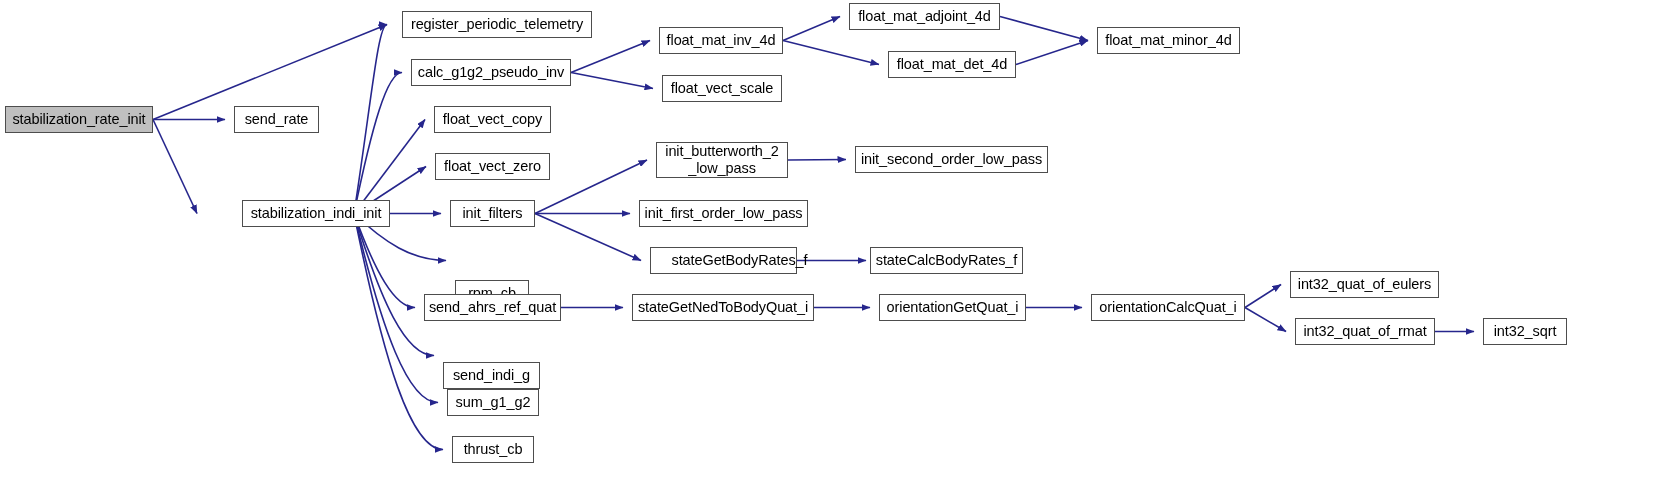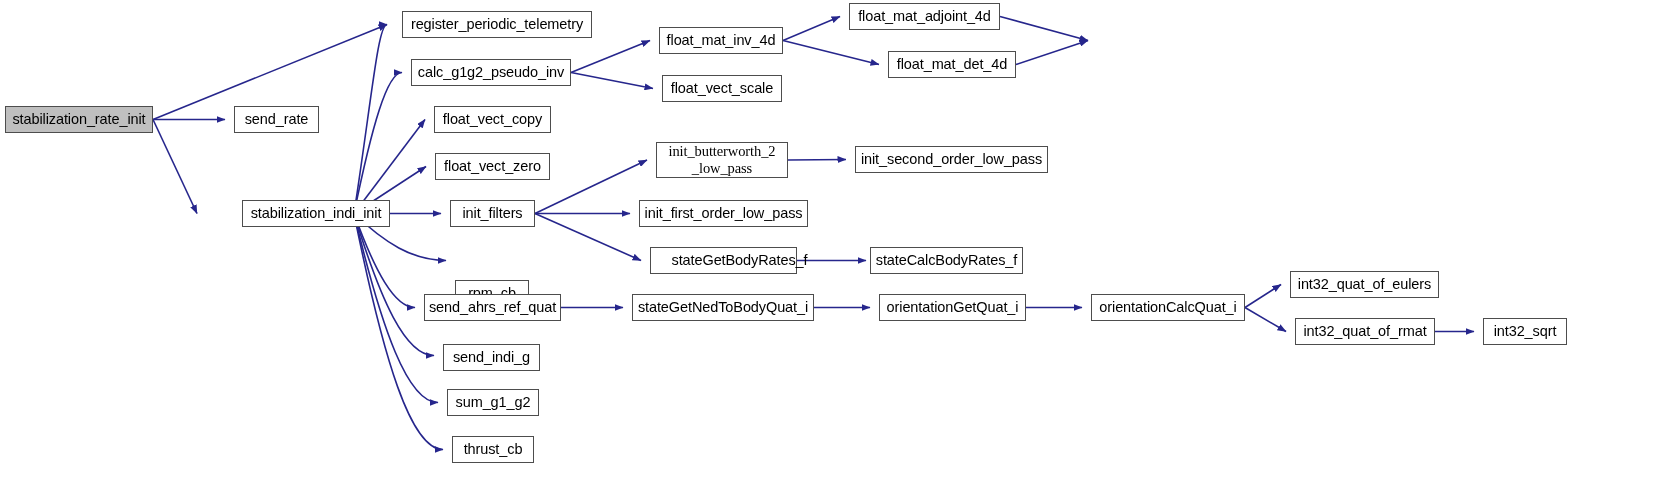--- a/index.html
+++ b/index.html
@@ -87,34 +87,35 @@
       <path d="M1435,331.5 L1474,331.5" fill="none" stroke="#26268c" stroke-width="1.6" marker-end="url(#ah)"></path>
     </svg>
 <div class="node root" style="left: 5px; top: 106px; width: 148px; height: 27px;">stabilization_rate_init</div>
     <div class="node" style="left: 396px; top: 11px; width: 190px; height: 27px; margin-left: 6px;">register_periodic_telemetry</div>
     <div class="node" style="left: 234px; top: 106px; width: 85px; height: 27px;">send_rate</div>
     <div class="node" style="left: 411px; top: 59px; width: 160px; height: 27px;">calc_g1g2_pseudo_inv</div>
     <div class="node" style="left: 659px; top: 27px; width: 124px; height: 27px;">float_mat_inv_4d</div>
     <div class="node" style="left: 662px; top: 75px; width: 120px; height: 27px;">float_vect_scale</div>
     <div class="node" style="left: 849px; top: 3px; width: 151px; height: 27px;">float_mat_adjoint_4d</div>
     <div class="node" style="left: 888px; top: 51px; width: 128px; height: 27px;">float_mat_det_4d</div>
+    <div class="node" style="left: 1097px; top: 27px; width: 143px; height: 27px;">float_mat_minor_4d</div>
     <div class="node" style="left: 434px; top: 106px; width: 117px; height: 27px;">float_vect_copy</div>
     <div class="node" style="left: 435px; top: 153px; width: 115px; height: 27px;">float_vect_zero</div>
     <div class="node" style="left: 206px; top: 200px; width: 148px; height: 27px; margin-left: 36px;">stabilization_indi_init</div>
-    <div class="node" style="left: 656px; top: 142px; width: 132px; height: 36px; font-family: Liberation Serif, serif;">init_butterworth_2
+    <div class="node" style="left: 656px; top: 142px; width: 132px; height: 36px;">init_butterworth_2
 _low_pass</div>
     <div class="node" style="left: 855px; top: 146px; width: 193px; height: 27px;">init_second_order_low_pass</div>
     <div class="node" style="left: 450px; top: 200px; width: 85px; height: 27px;">init_filters</div>
     <div class="node" style="left: 639px; top: 200px; width: 169px; height: 27px;">init_first_order_low_pass</div>
     <div class="node" style="left: 455px; top: 247px; width: 74px; height: 27px; margin-top: 33px;">rpm_cb</div>
     <div class="node" style="left: 650px; top: 247px; width: 147px; height: 27px; padding-left: 32px;">stateGetBodyRates_f</div>
     <div class="node" style="left: 870px; top: 247px; width: 153px; height: 27px;">stateCalcBodyRates_f</div>
     <div class="node" style="left: 424px; top: 294px; width: 137px; height: 27px;">send_ahrs_ref_quat</div>
     <div class="node" style="left: 632px; top: 294px; width: 182px; height: 27px;">stateGetNedToBodyQuat_i</div>
     <div class="node" style="left: 879px; top: 294px; width: 147px; height: 27px;">orientationGetQuat_i</div>
     <div class="node" style="left: 1091px; top: 294px; width: 154px; height: 27px;">orientationCalcQuat_i</div>
     <div class="node" style="left: 1290px; top: 271px; width: 149px; height: 27px;">int32_quat_of_eulers</div>
     <div class="node" style="left: 1295px; top: 318px; width: 140px; height: 27px;">int32_quat_of_rmat</div>
     <div class="node" style="left: 1483px; top: 318px; width: 84px; height: 27px;">int32_sqrt</div>
-    <div class="node" style="left: 443px; top: 344px; width: 97px; height: 27px;">send_indi_g</div>
+    <div class="node" style="left: 443px; top: 362px; width: 97px; height: 27px;">send_indi_g</div>
     <div class="node" style="left: 447px; top: 389px; width: 92px; height: 27px;">sum_g1_g2</div>
     <div class="node" style="left: 452px; top: 436px; width: 82px; height: 27px;">thrust_cb</div>
   </div>
 
 </body></html>

